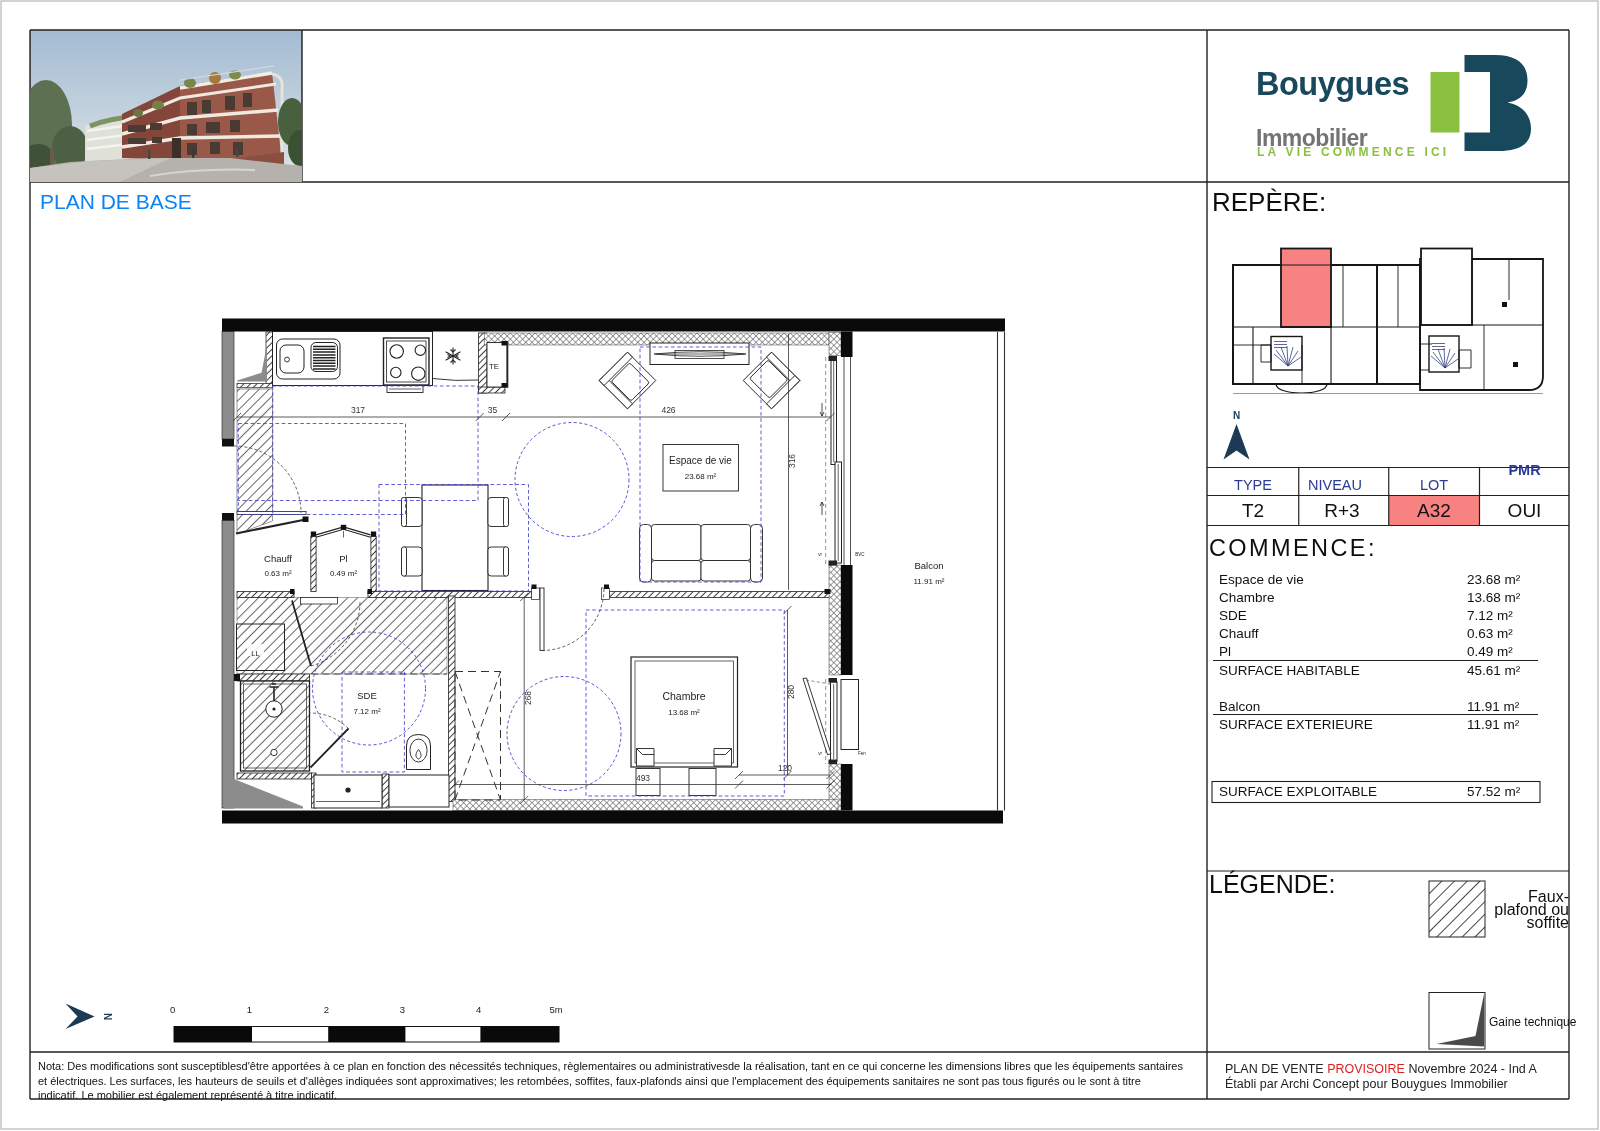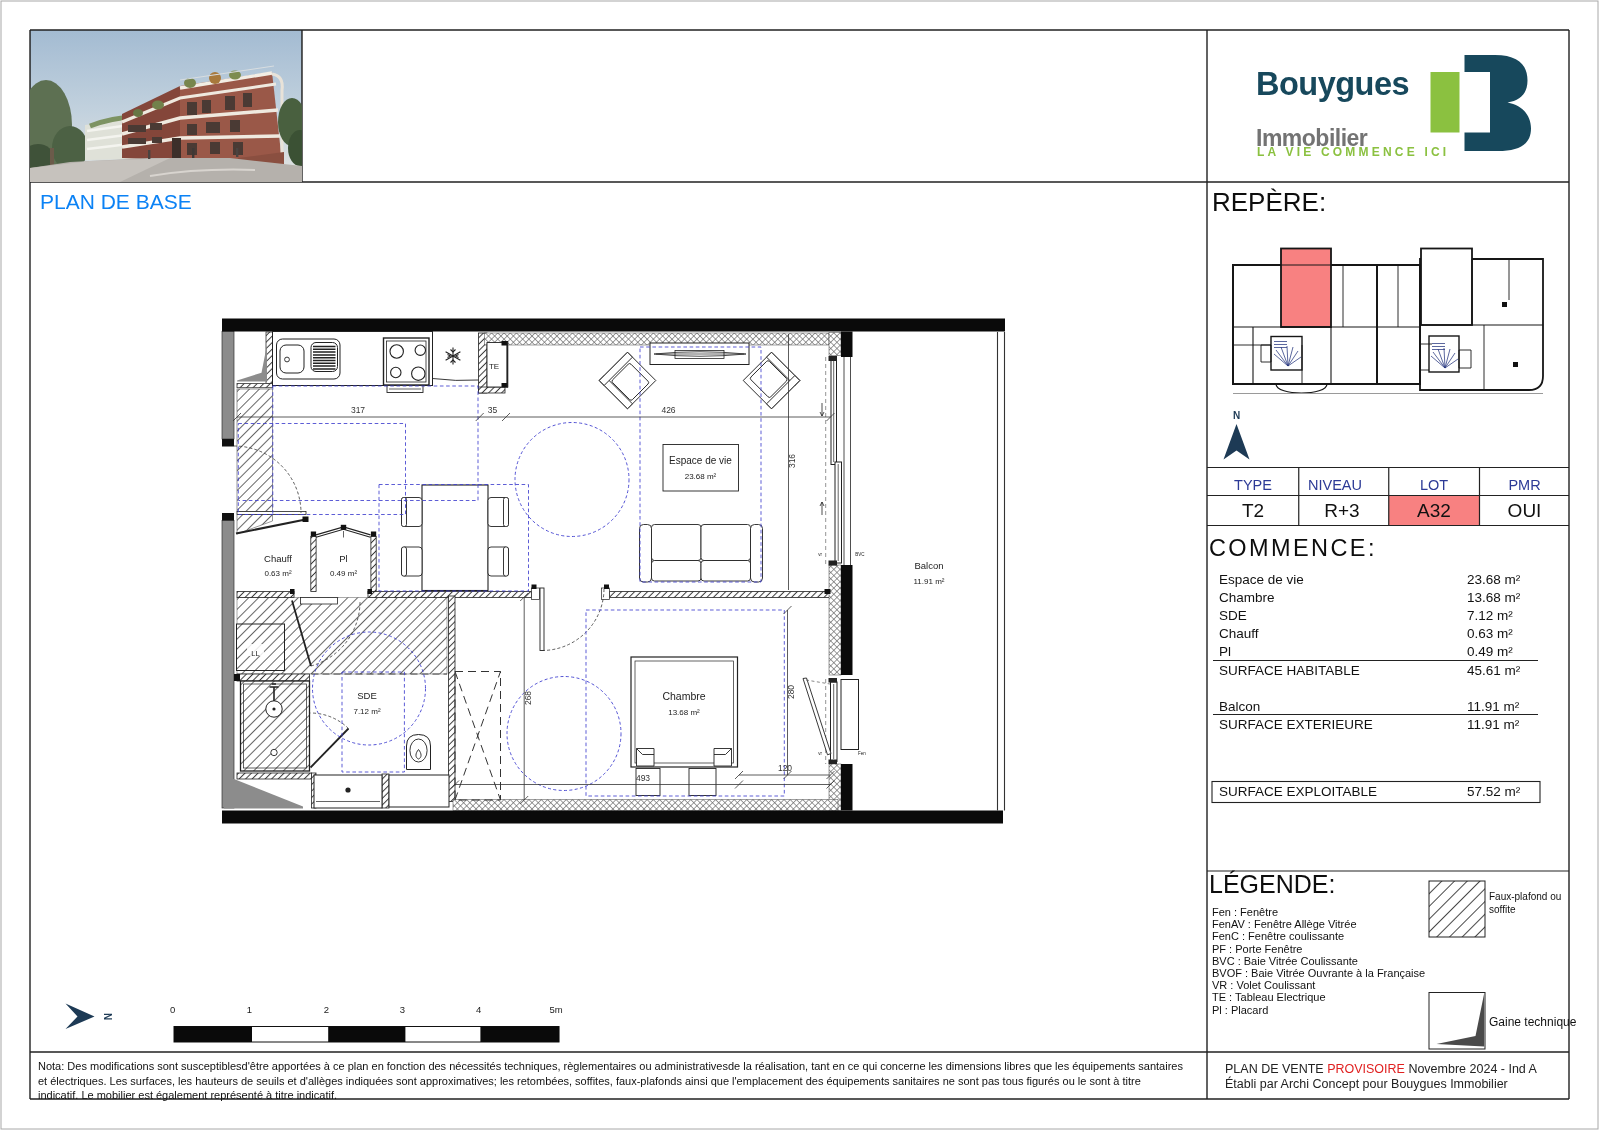--- a/index.html
+++ b/index.html
@@ -587,21 +587,21 @@
 
 <div class="t" style="left:1256px;top:66px;font-size:32.5px;font-weight:bold;color:#17485c;letter-spacing:-0.5px;">Bouygues</div>
 <div class="t" style="left:1256px;top:100px;font-size:23px;font-weight:bold;color:#737373;letter-spacing:-0.5px;margin-top:25px;">Immobilier</div>
 <div class="t" style="left:1257px;top:145px;font-size:12px;font-weight:bold;color:#8bc140;letter-spacing:3.2px;">LA VIE COMMENCE ICI</div>
 
 <div class="t" style="left:1212px;top:187px;font-size:26px;color:#0d0d0d;">REPÈRE:</div>
 
 <div class="t" style="left:1207px;top:477px;width:92px;text-align:center;font-size:14.5px;color:#2c3a96;">TYPE</div>
 <div class="t" style="left:1299px;top:477px;width:72px;text-align:center;font-size:14.5px;color:#2c3a96;">NIVEAU</div>
 <div class="t" style="left:1389px;top:477px;width:90px;text-align:center;font-size:14.5px;color:#2c3a96;">LOT</div>
-<div class="t" style="left:1480px;top:477px;width:89px;text-align:center;font-size:14.5px;color:#2c3a96;">PMR</div>
+<div class="t" style="left:1480px;top:462px;width:89px;text-align:center;font-size:14.5px;color:#2c3a96;font-weight:bold;">PMR</div>
 
 <div class="t" style="left:1207px;top:500px;width:92px;text-align:center;font-size:19px;">T2</div>
 <div class="t" style="left:1299px;top:500px;width:86px;text-align:center;font-size:19px;">R+3</div>
 <div class="t" style="left:1389px;top:500px;width:90px;text-align:center;font-size:19px;">A32</div>
 <div class="t" style="left:1480px;top:500px;width:89px;text-align:center;font-size:19px;">OUI</div>
 
 <div class="t" style="left:1209px;top:535px;font-size:23.5px;letter-spacing:2.4px;color:#0d0d0d;">COMMENCE:</div>
 
 <div class="t" style="left:1219px;top:572px;font-size:13.5px;">Espace de vie</div>
     <div class="t" style="left:1467px;top:572px;font-size:13.5px;">23.68 m²</div>
@@ -617,23 +617,21 @@
     <div class="t" style="left:1467px;top:663px;font-size:13.5px;">45.61 m²</div>
 <div class="t" style="left:1219px;top:699px;font-size:13.5px;">Balcon</div>
     <div class="t" style="left:1467px;top:699px;font-size:13.5px;">11.91 m²</div>
 <div class="t" style="left:1219px;top:717px;font-size:13.5px;">SURFACE EXTERIEURE</div>
     <div class="t" style="left:1467px;top:717px;font-size:13.5px;">11.91 m²</div>
 <div class="t" style="left:1219px;top:784px;font-size:13.5px;">SURFACE EXPLOITABLE</div>
     <div class="t" style="left:1467px;top:784px;font-size:13.5px;">57.52 m²</div>
 
 <div class="t" style="left:1209px;top:870px;font-size:25px;color:#0d0d0d;">LÉGENDE:</div>
 
-<div class="t" style="left:1212px;top:906px;font-size:11px;line-height:12.2px;white-space:normal;width:215px;">
-Fen : Fenêtre<br>FenAV : Fenêtre Allège Vitrée<br>FenC : Fenêtre coulissante<br>PF : Porte Fenêtre<br>BVC : Baie Vitrée Coulissante<br>BVOF : Baie Vitrée Ouvrante à la Française<br>VR : Volet Coulissant<br>TE : Tableau Electrique<br>Pl : Placard</div>
-
-<div class="t" style="left:1489px;top:890px;font-size:10px;line-height:13px;white-space:normal;width:80px;">Faux-plafond ou soffite</div>
+
+<div class="t" style="left:1489px;top:890px;font-size:16px;line-height:13px;white-space:normal;width:80px;text-align:right;">Faux-plafond ou soffite</div>
 <div class="t" style="left:1489px;top:1015px;font-size:12px;">Gaine technique</div>
 
 <div class="t" style="left:1225px;top:1062px;font-size:12.5px;color:#222;">PLAN DE VENTE <span style="color:#e02020;">PROVISOIRE</span> Novembre 2024 - Ind A</div>
 <div class="t" style="left:1225px;top:1077px;font-size:12.5px;color:#222;">Établi par Archi Concept pour Bouygues Immobilier</div>
 
 <div class="t" style="left:38px;top:1059px;width:1162px;font-size:11px;line-height:14.6px;white-space:normal;color:#111;">Nota: Des modifications sont susceptiblesd'être apportées à ce plan en fonction des nécessités techniques, règlementaires ou administrativesde la réalisation, tant en ce qui concerne les dimensions libres que les équipements santaires<br>et électriques. Les surfaces, les hauteurs de seuils et d'allèges indiquées sont approximatives; les retombées, soffites, faux-plafonds ainsi que l'emplacement des équipements sanitaires ne sont pas tous figurés ou le sont à titre<br>indicatif. Le mobilier est également représenté à titre indicatif.</div>
 </div>
 
 </body></html>

